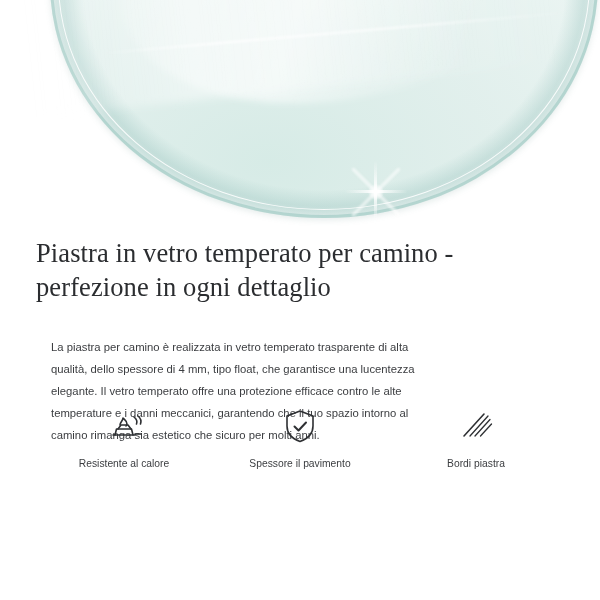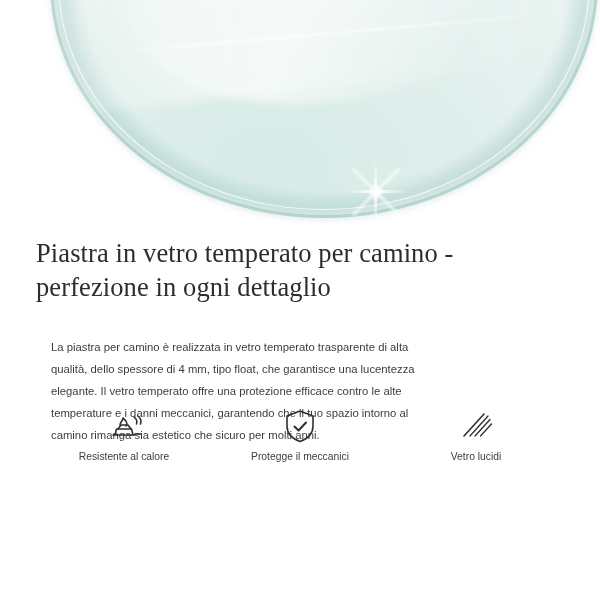--- a/index.html
+++ b/index.html
@@ -197,21 +197,21 @@
     height: 44px;
     width: 56px;
     display: flex;
     align-items: center;
     justify-content: center;
   }
   .feature-icon svg {
     display: block;
   }
   .feature-label {
-    margin-top: 2px;
+    margin-top: 9px;
     font-size: 10.3px;
     color: #3b3d40;
     text-align: center;
     line-height: 1.3;
   }
 </style>
 </head>
 <body>
 
 <div class="page">
@@ -253,31 +253,31 @@
     </div>
 
 
     <div class="feature">
       <div class="feature-icon">
         <svg width="36" height="36" viewBox="0 0 36 36" fill="none" stroke="#2e3033" stroke-width="1.6" stroke-linecap="round" stroke-linejoin="round">
           <path d="M18 3 L31 8 v10 c0 8 -6 13 -13 15.5 C11 31 5 26 5 18 V8 z"></path>
           <path d="M12.5 18.5 l4 4 l7.5 -8" stroke-width="2"></path>
         </svg>
       </div>
-      <div class="feature-label">Protegge il meccanici</div>
+      <div class="feature-label">Spessore il pavimento</div>
     </div>
 
 
     <div class="feature">
       <div class="feature-icon">
         <svg width="36" height="32" viewBox="0 0 36 32" fill="none" stroke="#2e3033" stroke-width="1.6" stroke-linecap="round" stroke-linejoin="round">
           <path d="M6 26 L26 4"></path>
           <path d="M12 26 L30 6" stroke-width="1.3"></path>
           <path d="M17 26 L32 9.5" stroke-width="1.3"></path>
           <path d="M22.5 26 L33.5 14" stroke-width="1.3"></path>
         </svg>
       </div>
-      <div class="feature-label">Vetro lucidi</div>
+      <div class="feature-label">Bordi piastra</div>
     </div>
 
 
   </div>
 </div>
 
 </body></html>

